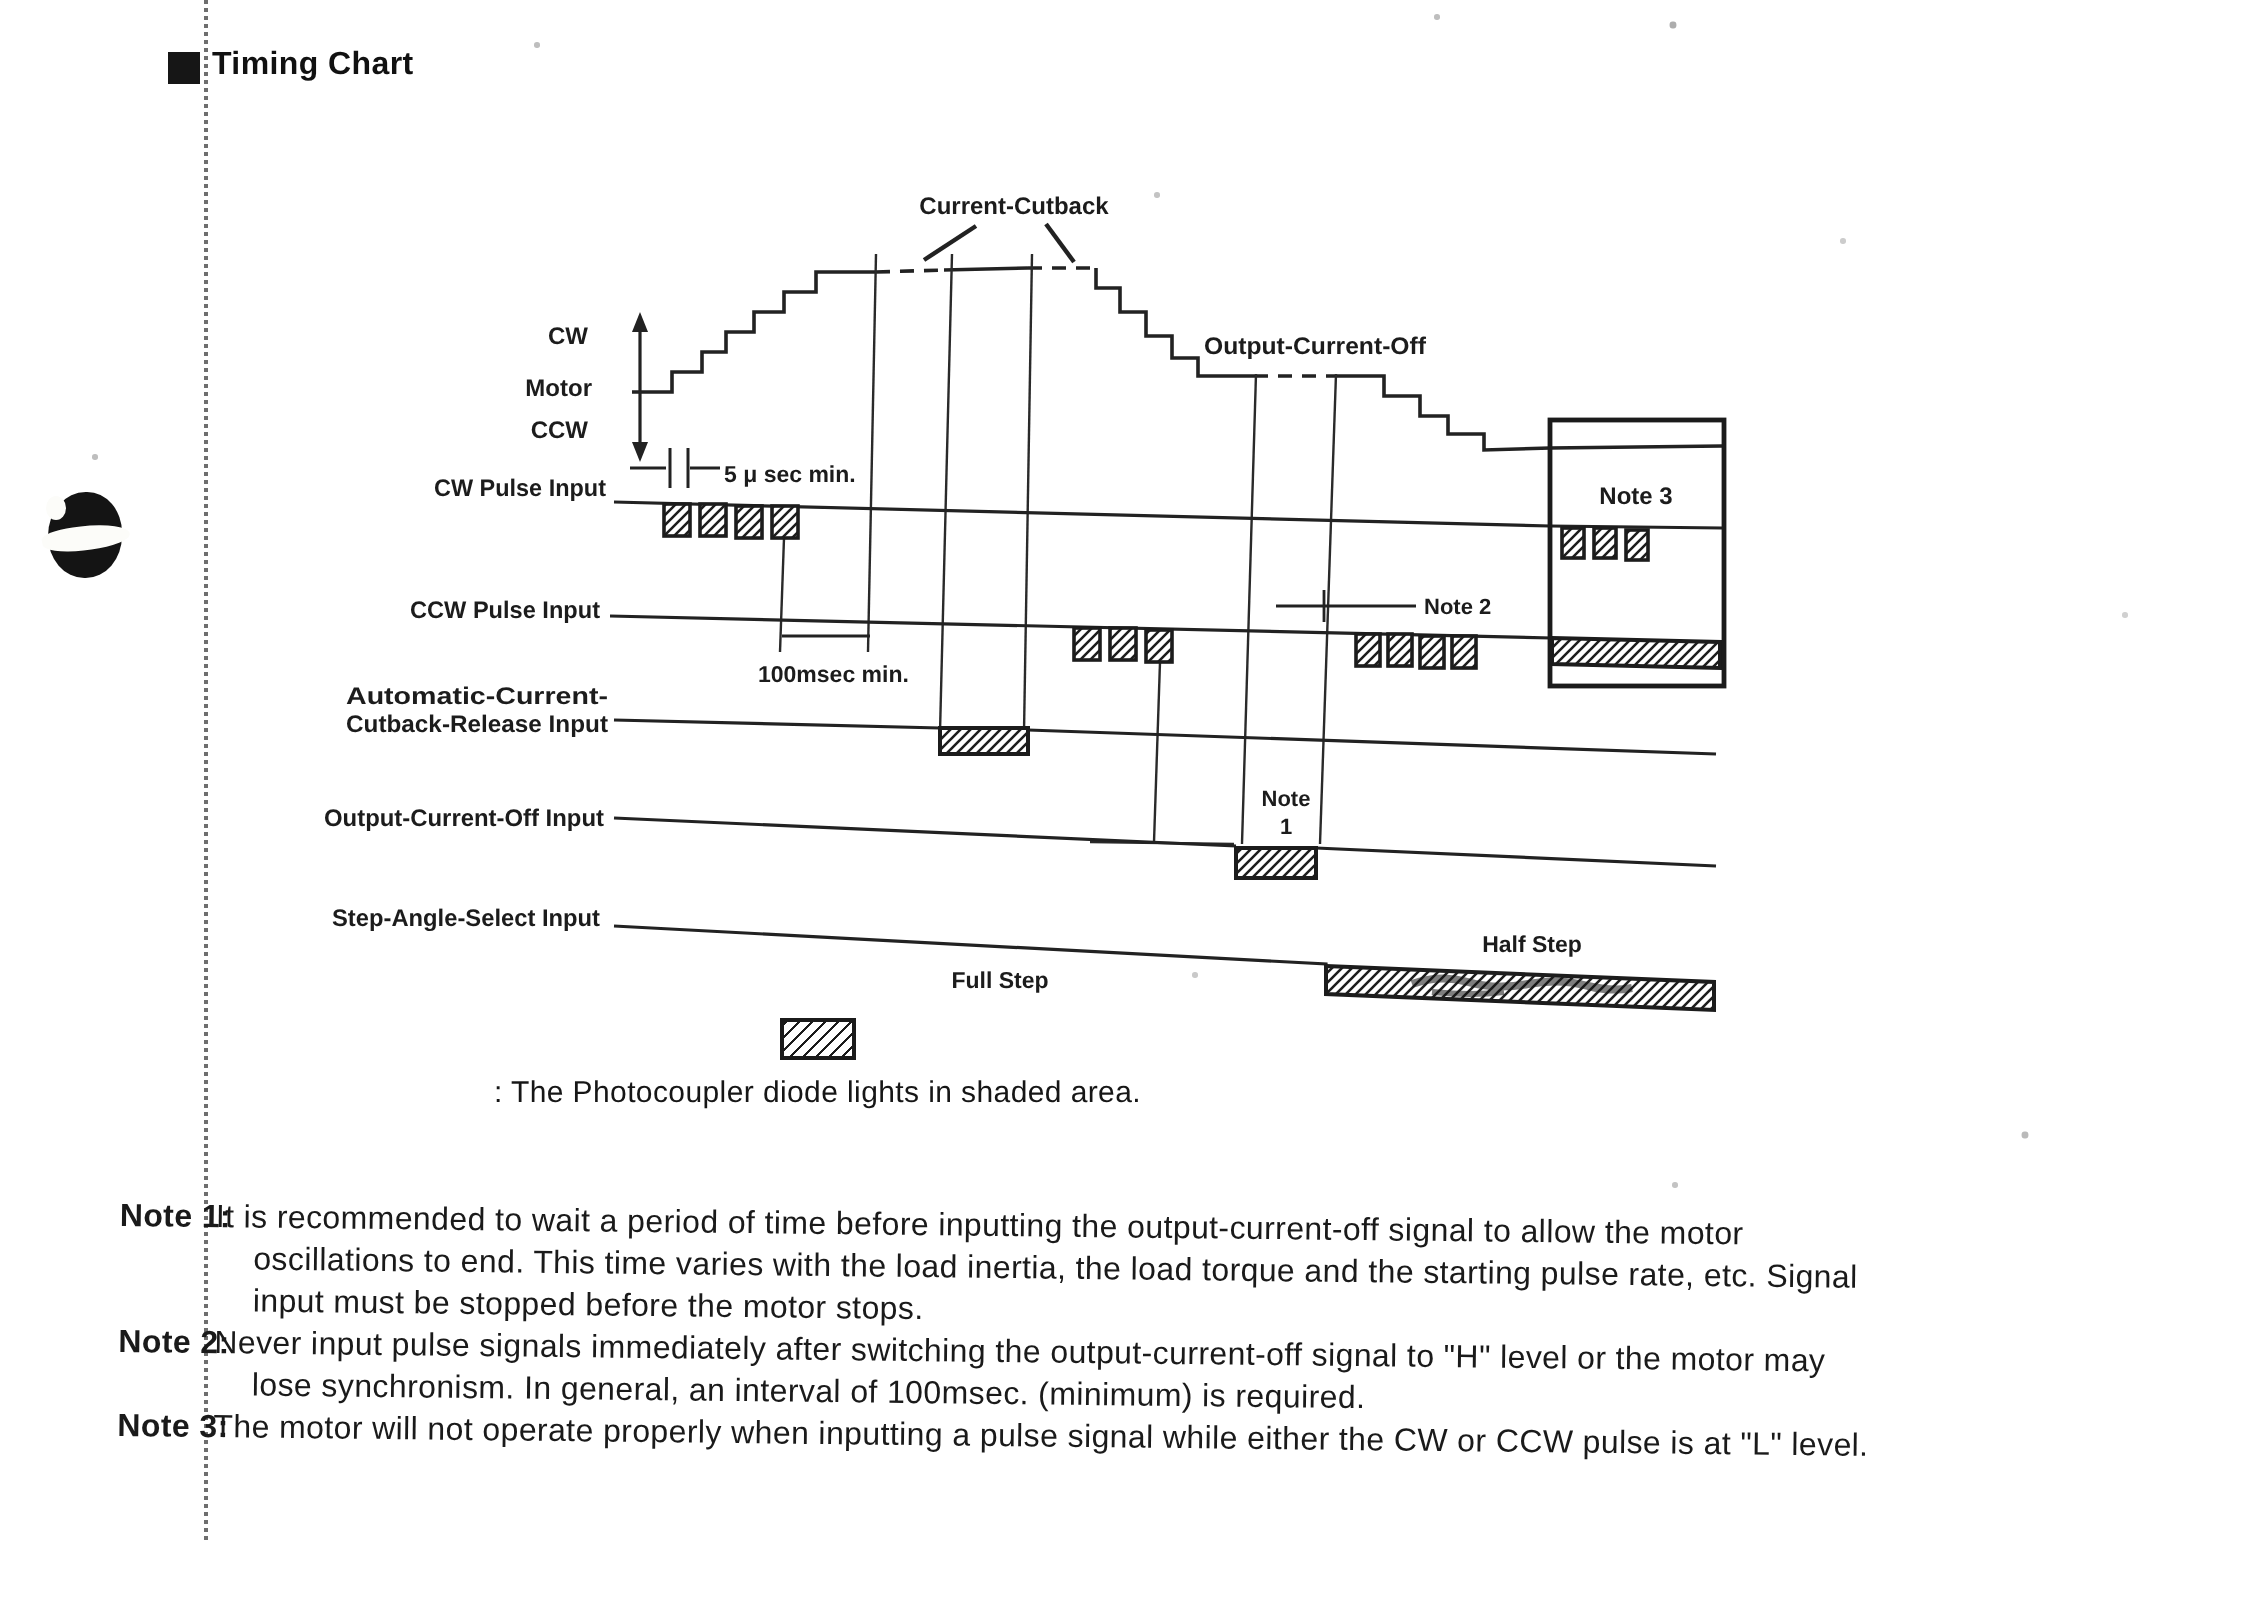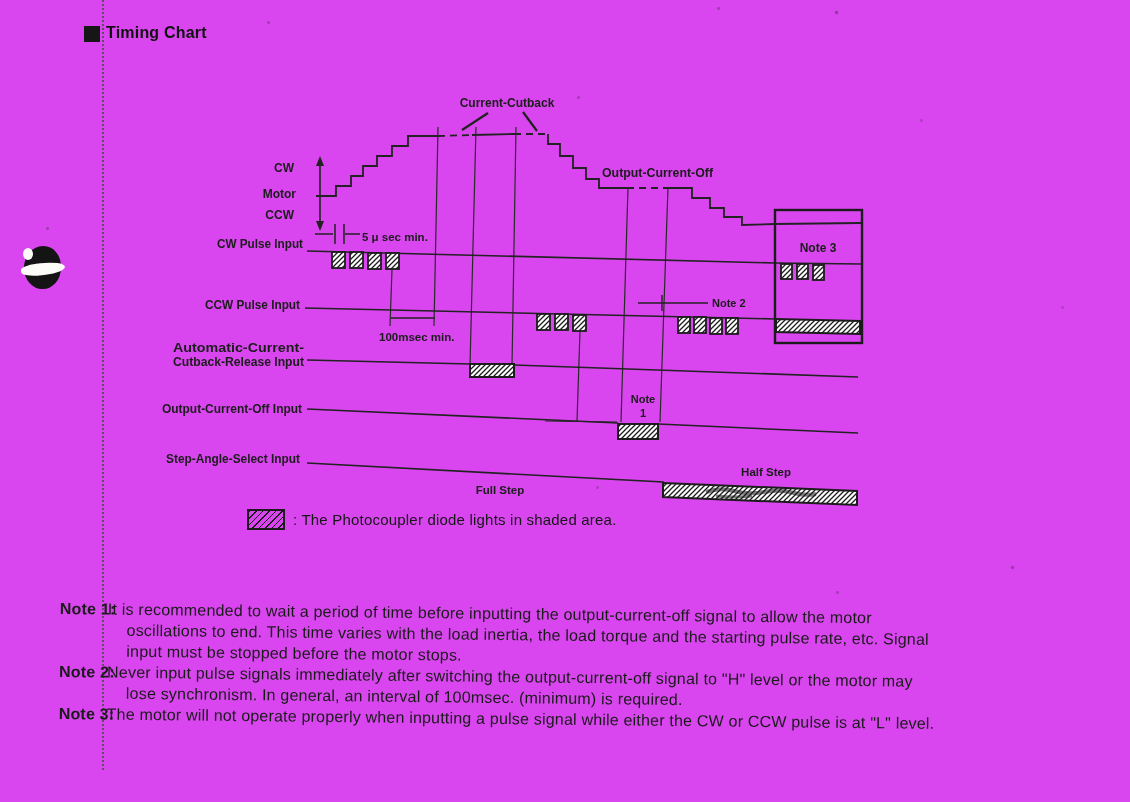--- a/index.html
+++ b/index.html
@@ -1,18 +1,18 @@
 <!DOCTYPE html>
 <html><head>
 <meta charset="utf-8">
 <style>
   html,body{margin:0;padding:0;background:#e8e8e6;}
   .page{
     position:relative;width:1130px;height:802px;margin:0 auto;
-    background:#d946ef;overflow:hidden;
+    background:#ffffff;overflow:hidden;
     font-family:"Liberation Sans",sans-serif;color:#1c1c1c;
   }
   
   .binding{position:absolute;left:102px;top:0;height:770px;width:0;
     border-left:2px dotted #4b4b4b;opacity:.8;}
   .blob{position:absolute;left:24px;top:246px;width:37px;height:43px;
     background:#141414;border-radius:52% 48% 50% 50%;}
   .blob::after{content:"";position:absolute;left:-3px;top:17px;width:44px;height:12px;
     background:#fcfcf9;transform:rotate(-7deg);border-radius:40% 60% 50% 50%;}
   .blob::before{content:"";position:absolute;left:-1px;top:2px;width:10px;height:12px;
@@ -27,21 +27,21 @@
   .header{position:absolute;left:84px;top:24px;display:flex;align-items:flex-start;gap:6px;}
   .sq{width:16px;height:16px;background:#161616;margin-top:2px;flex:none;}
   .title{font-size:16px;font-weight:700;letter-spacing:.2px;color:#111;}
   
   .diagram{position:absolute;left:0;top:0;width:1130px;height:802px;pointer-events:none;}
   .dlabel{font-family:"Liberation Sans",sans-serif;font-weight:700;fill:#1c1c1c;}
   .s12{font-size:12px;}
   .s11{font-size:11.5px;}
   .s10{font-size:11px;}
   
-  .legend{position:absolute;left:247px;top:509px;display:flex;align-items:center;gap:8px;}
+  .legend{position:absolute;left:247px;top:509px;display:flex;align-items:center;gap:8px;flex-direction:column;}
   .legend-swatch{width:34px;height:17px;border:2px solid #1b1b1b;flex:none;
     background:repeating-linear-gradient(135deg,#1b1b1b 0 1.3px,rgba(0,0,0,0) 1.3px 4.6px);}
   .legend-text{font-size:15px;color:#161616;letter-spacing:.2px;}
   
   .notes{position:absolute;left:60px;top:598px;width:1056px;
     transform:rotate(.65deg);transform-origin:0 0;
     font-size:16px;line-height:21px;letter-spacing:.2px;color:#1a1a1a;}
   .note{display:flex;align-items:flex-start;}
   .note-label{font-weight:700;width:48px;flex:none;white-space:nowrap;}
   .nl{white-space:nowrap;}

